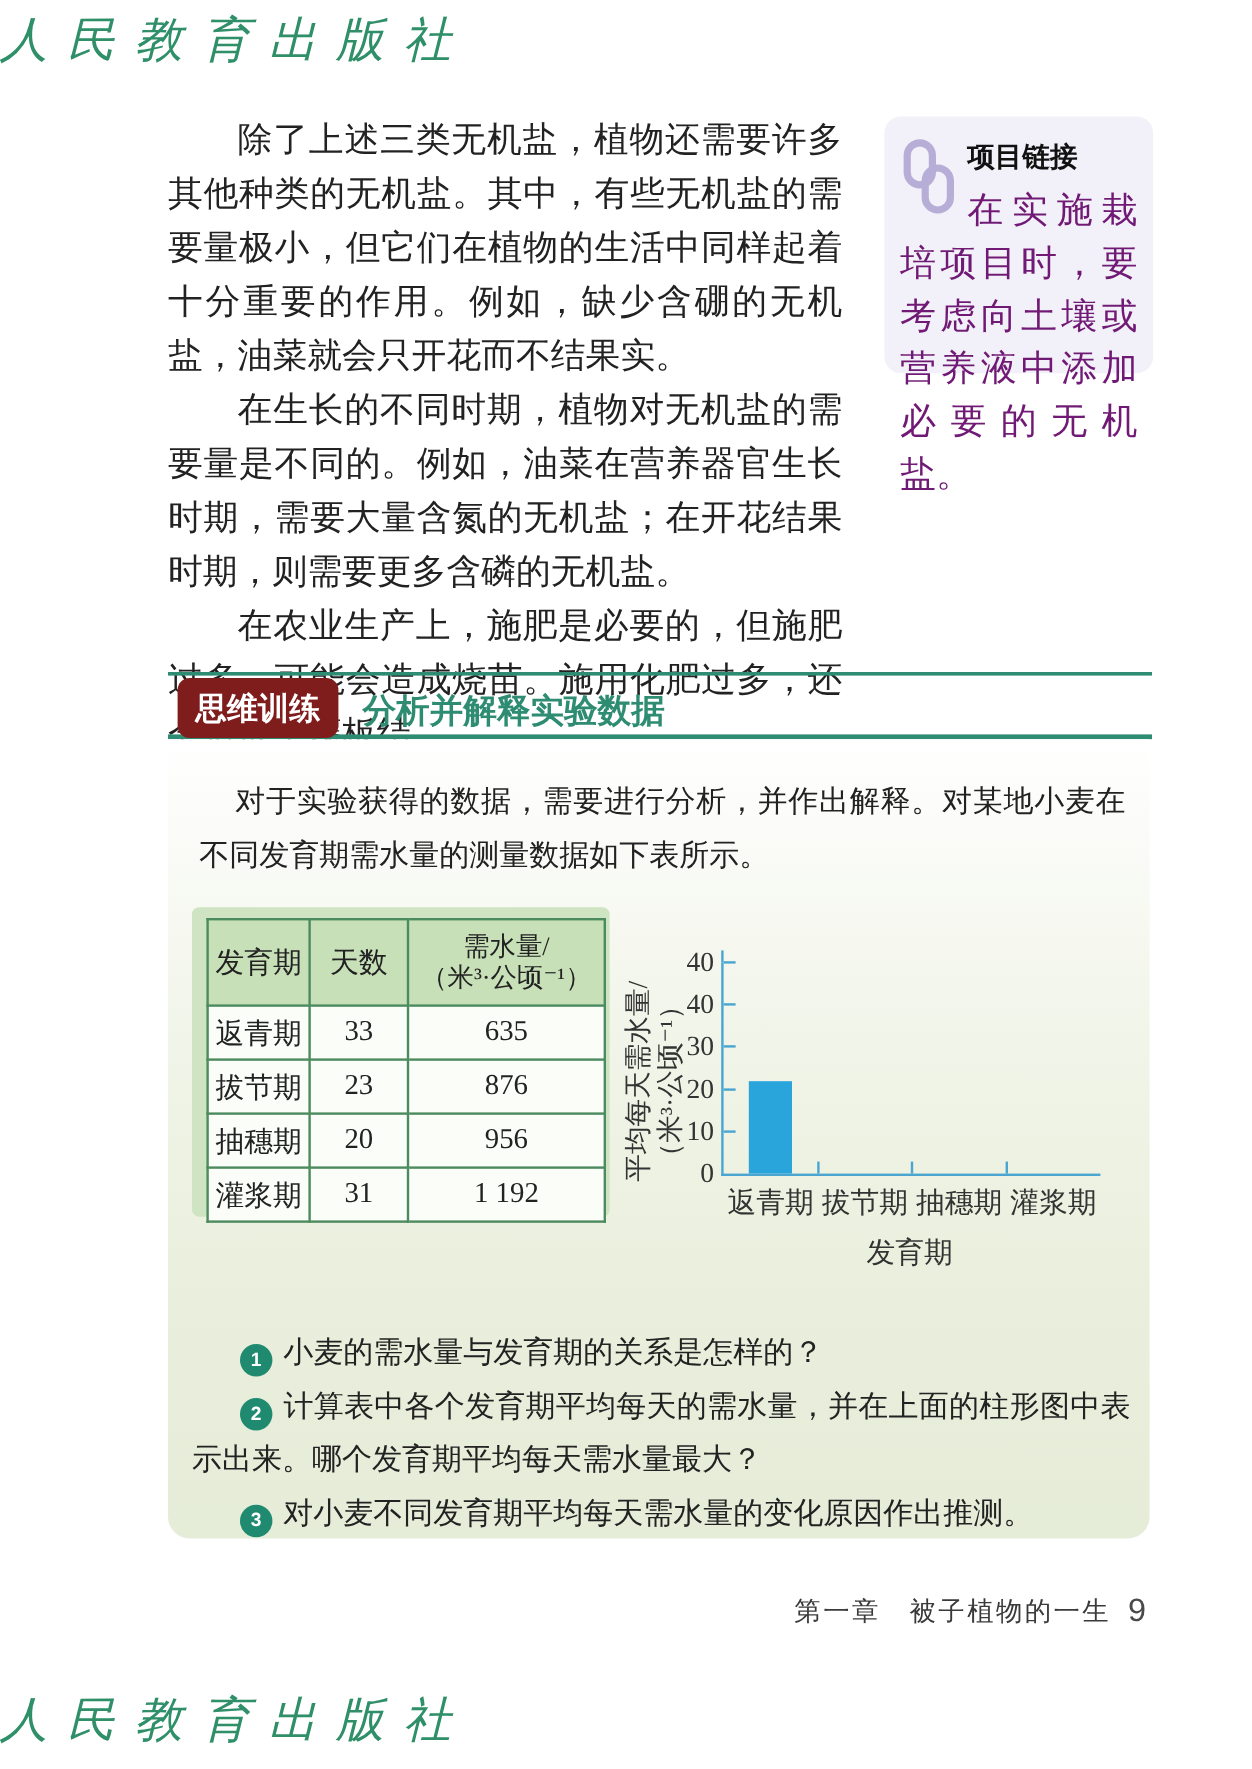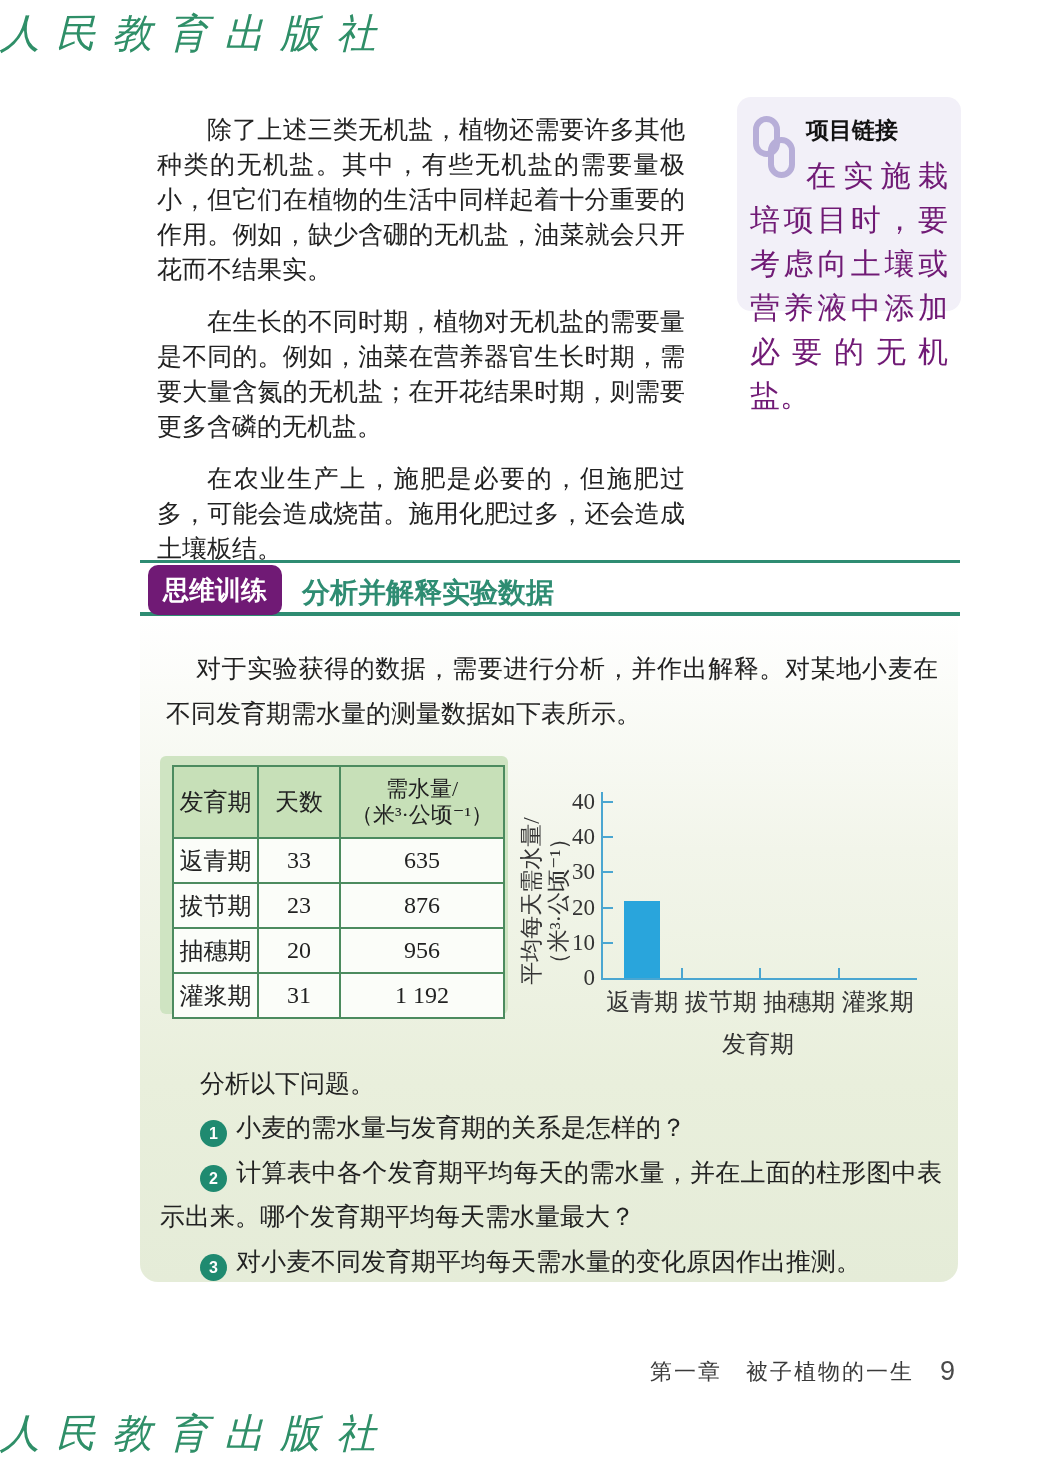--- a/index.html
+++ b/index.html
@@ -10,35 +10,35 @@
   
   .logo{
     position:absolute;left:0;width:100%;text-align:left;
     color:#2f8f68;font-style:italic;font-size:40px;letter-spacing:16px;
     font-family:"DejaVu Serif","Liberation Serif",serif;
   }
   .logo-top{top:6px;}
   .logo-bottom{top:1406px;}
   
   .bodytext{position:absolute;left:140px;top:95px;width:562px;}
-  .bodytext p{margin:17px;font-size:25px;line-height:35px;text-indent:2em;text-align:justify;}
+  .bodytext p{margin:0;font-size:29px;line-height:45px;text-indent:2em;text-align:justify;}
   
   .linkbox{
     position:absolute;left:737px;top:97px;width:224px;height:214px;
     background:#f2f0f8;border-radius:14px;box-sizing:border-box;padding:16px 13px 10px 13px;
   }
   .linkbox .chain{float:left;width:44px;height:64px;margin:2px 10px 2px 2px;}
   .linkbox h4{margin:2px 0 8px 0;font-size:23px;color:#111;
     font-family:"Liberation Sans","DejaVu Sans",sans-serif;font-weight:bold;}
   .linkbox p{margin:0;font-size:30px;line-height:44px;text-align:justify;color:#701a75;}
   
   .band-line-top{position:absolute;left:140px;top:560px;width:820px;height:3px;background:#2e8c72;}
   .band-line-bottom{position:absolute;left:140px;top:612px;width:820px;height:4px;background:#2e8c72;}
   .band-tab{
-    position:absolute;left:148px;top:565px;width:134px;height:50px;background:#701a75;border-radius:10px;
+    position:absolute;left:148px;top:565px;width:134px;height:50px;background:#7f1d1d;border-radius:10px;
     color:#ffffff;font-family:"Liberation Sans","DejaVu Sans",sans-serif;font-weight:bold;font-size:26px;
     display:flex;align-items:center;justify-content:center;z-index:2;
   }
   .band-title{
     position:absolute;left:302px;top:574px;color:#2e8c72;font-size:28px;font-weight:bold;
     font-family:"Liberation Sans","DejaVu Sans",sans-serif;z-index:2;
   }
   
   .panel{
     position:absolute;left:140px;top:616px;width:818px;height:666px;
@@ -75,21 +75,21 @@
   
   .analyze{position:absolute;left:160px;top:1062px;width:782px;font-size:25px;line-height:44px;text-indent:40px;}
   .questions{position:absolute;left:160px;top:1106px;width:782px;}
   .questions p{margin:0 0 1px 0;font-size:25px;line-height:44px;text-indent:40px;text-align:justify;}
   .qmark{
     display:inline-block;width:27px;height:27px;border-radius:50%;background:#1f8a70;color:#fff;
     font-family:"Liberation Sans","DejaVu Sans",sans-serif;font-size:16px;font-weight:bold;line-height:27px;
     text-align:center;text-indent:0;margin-right:9px;vertical-align:-3px;
   }
   
-  .footer{position:absolute;right:88px;top:1356px;display:flex;align-items:flex-end;gap:26px;}
+  .footer{position:absolute;right:88px;top:1327px;display:flex;align-items:flex-end;gap:14px;}
   .footer .chapter{font-size:22px;color:#3a3a3a;letter-spacing:2px;}
   .footer .pagenum{font-size:27px;color:#4a4a4a;font-family:"Liberation Sans","DejaVu Sans",sans-serif;}
 </style>
 </head>
 <body>
 
 <div id="page">
 
   <div class="logo logo-top">人民教育出版社</div>
 
@@ -174,21 +174,20 @@
         <div class="xtick" style="left: 77.5px; background: rgb(74, 166, 209);"></div>
         <div class="xlab" style="left: 78.5px; width: 78.5px;">拔节期</div>
         <div class="xtick" style="left: 156px; background: rgb(74, 166, 209);"></div>
         <div class="xlab" style="left: 157px; width: 78.5px;">抽穗期</div>
         <div class="xtick" style="left: 234.5px; background: rgb(74, 166, 209);"></div>
         <div class="xlab" style="left: 235.5px; width: 78.5px;">灌浆期</div>
       </div>
     <div class="xlabel">发育期</div>
   </div>
 
-  <div class="analyze">分析以下问题。</div>
   <div class="questions">
     <p><span class="qmark">1</span><span>小麦的需水量与发育期的关系是怎样的？</span></p>
     <p><span class="qmark">2</span><span>计算表中各个发育期平均每天的需水量，并在上面的柱形图中表示出来。哪个发育期平均每天需水量最大？</span></p>
     <p><span class="qmark">3</span><span>对小麦不同发育期平均每天需水量的变化原因作出推测。</span></p>
   </div>
 
   <div class="footer">
     <span class="chapter">第一章　被子植物的一生</span>
     <span class="pagenum">9</span>
   </div>

